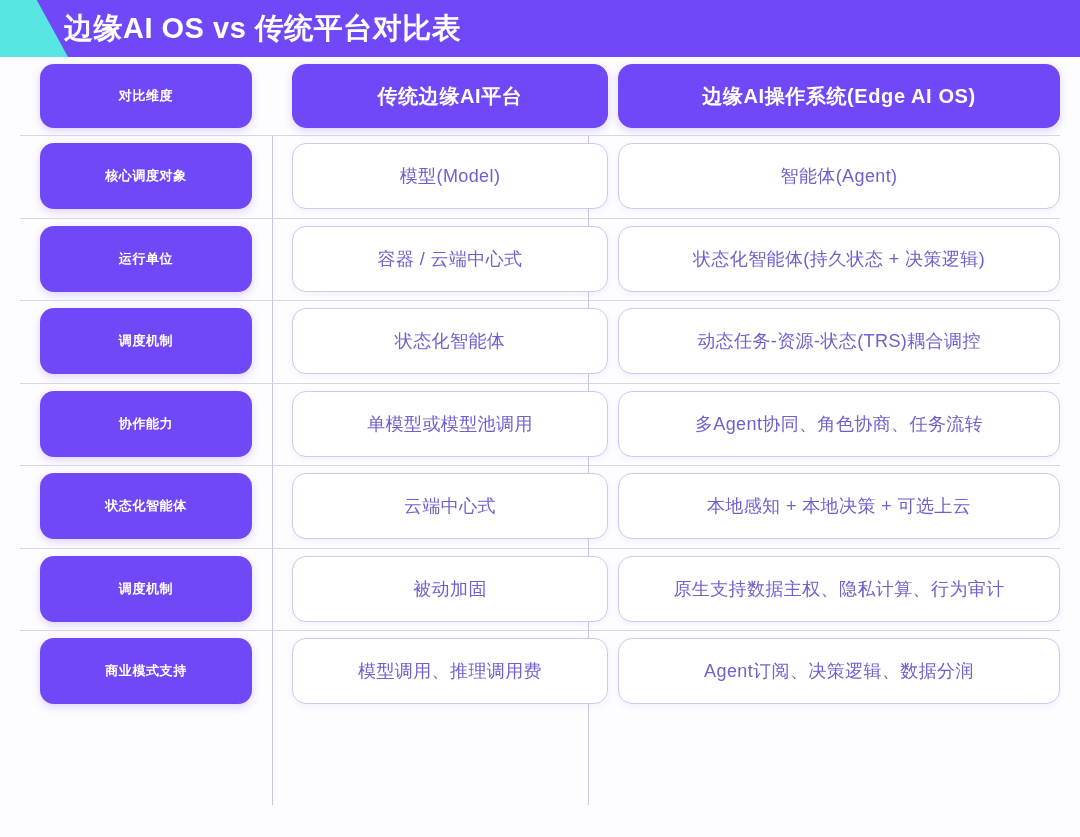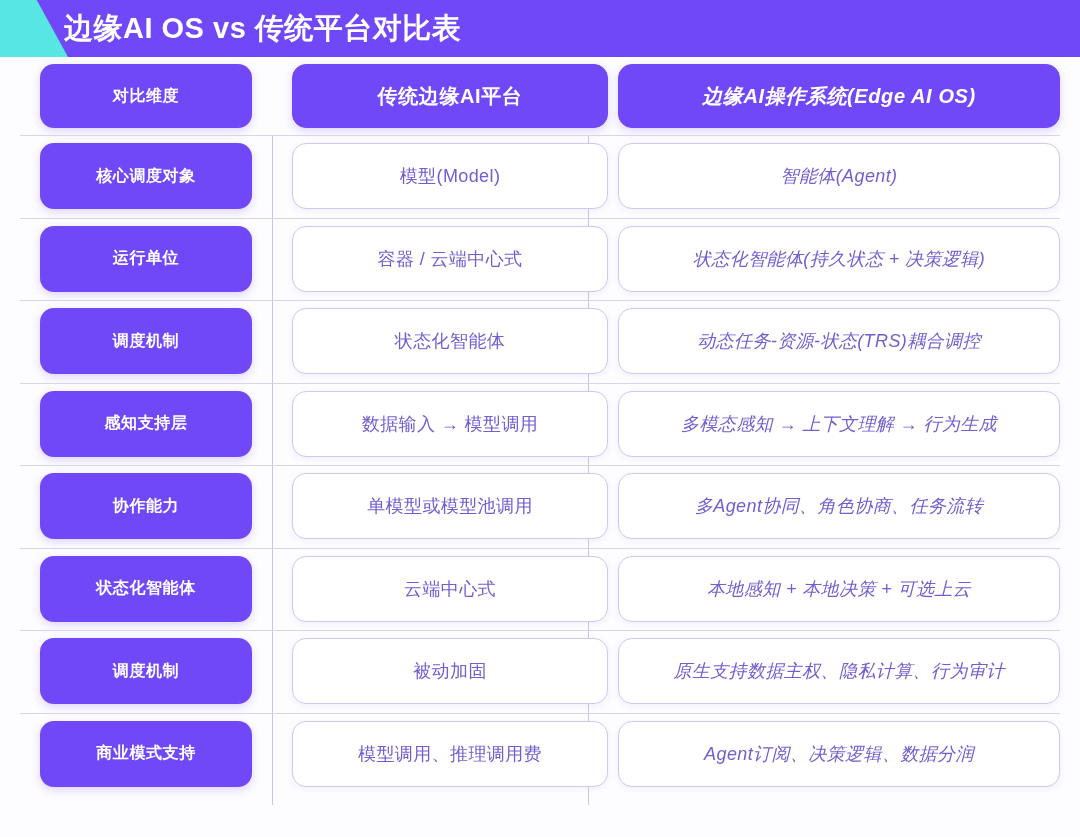--- a/index.html
+++ b/index.html
@@ -88,33 +88,33 @@
   .row.header-row::before { display: none; }
 
   .cell {
     display: flex;
     align-items: center;
     justify-content: center;
     height: 100%;
   }
   .cell.c1 { width: 252px; flex: 0 0 252px; }
   .cell.c2 { width: 316px; flex: 0 0 316px; margin-left: 20px; }
-  .cell.c3 { flex: 1 1 auto; margin-left: 10px; font-style: italic; }
+  .cell.c3 { flex: 1 1 auto; margin-left: 10px; }
 
   
   .pill {
     display: flex;
     align-items: center;
     justify-content: center;
     width: 212px;
     height: 66px;
     border-radius: 14px;
     background: #7048f8;
     color: #ffffff;
-    font-size: 16px;
+    font-size: 13px;
     font-weight: bold;
     letter-spacing: 0.6px;
     box-shadow: 0 3px 9px rgba(112, 72, 248, 0.22);
     white-space: nowrap;
   }
   .row.header-row .pill { height: 64px; }
 
   
   .card {
     display: flex;
@@ -202,31 +202,20 @@
         <div class="pill">调度机制</div>
       </div>
       <div class="cell c2">
         <div class="card">状态化智能体</div>
       </div>
       <div class="cell c3">
         <div class="card">动态任务-资源-状态(TRS)耦合调控</div>
       </div>
     </div>
 
-    <div class="row">
-      <div class="cell c1">
-        <div class="pill">感知支持层</div>
-      </div>
-      <div class="cell c2">
-        <div class="card">数据输入 → 模型调用</div>
-      </div>
-      <div class="cell c3">
-        <div class="card">多模态感知 → 上下文理解 → 行为生成</div>
-      </div>
-    </div>
 
     <div class="row">
       <div class="cell c1">
         <div class="pill">协作能力</div>
       </div>
       <div class="cell c2">
         <div class="card">单模型或模型池调用</div>
       </div>
       <div class="cell c3">
         <div class="card">多Agent协同、角色协商、任务流转</div>

